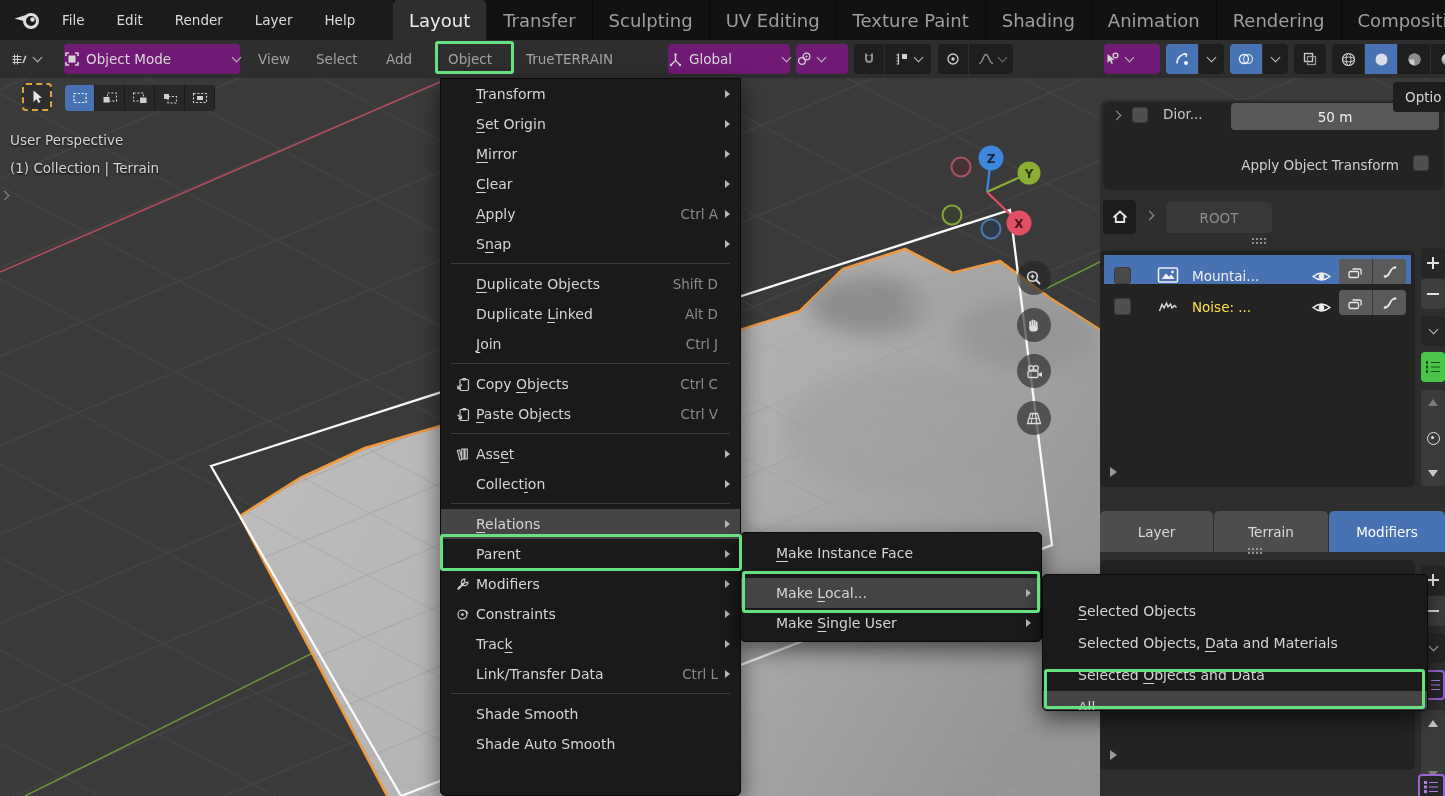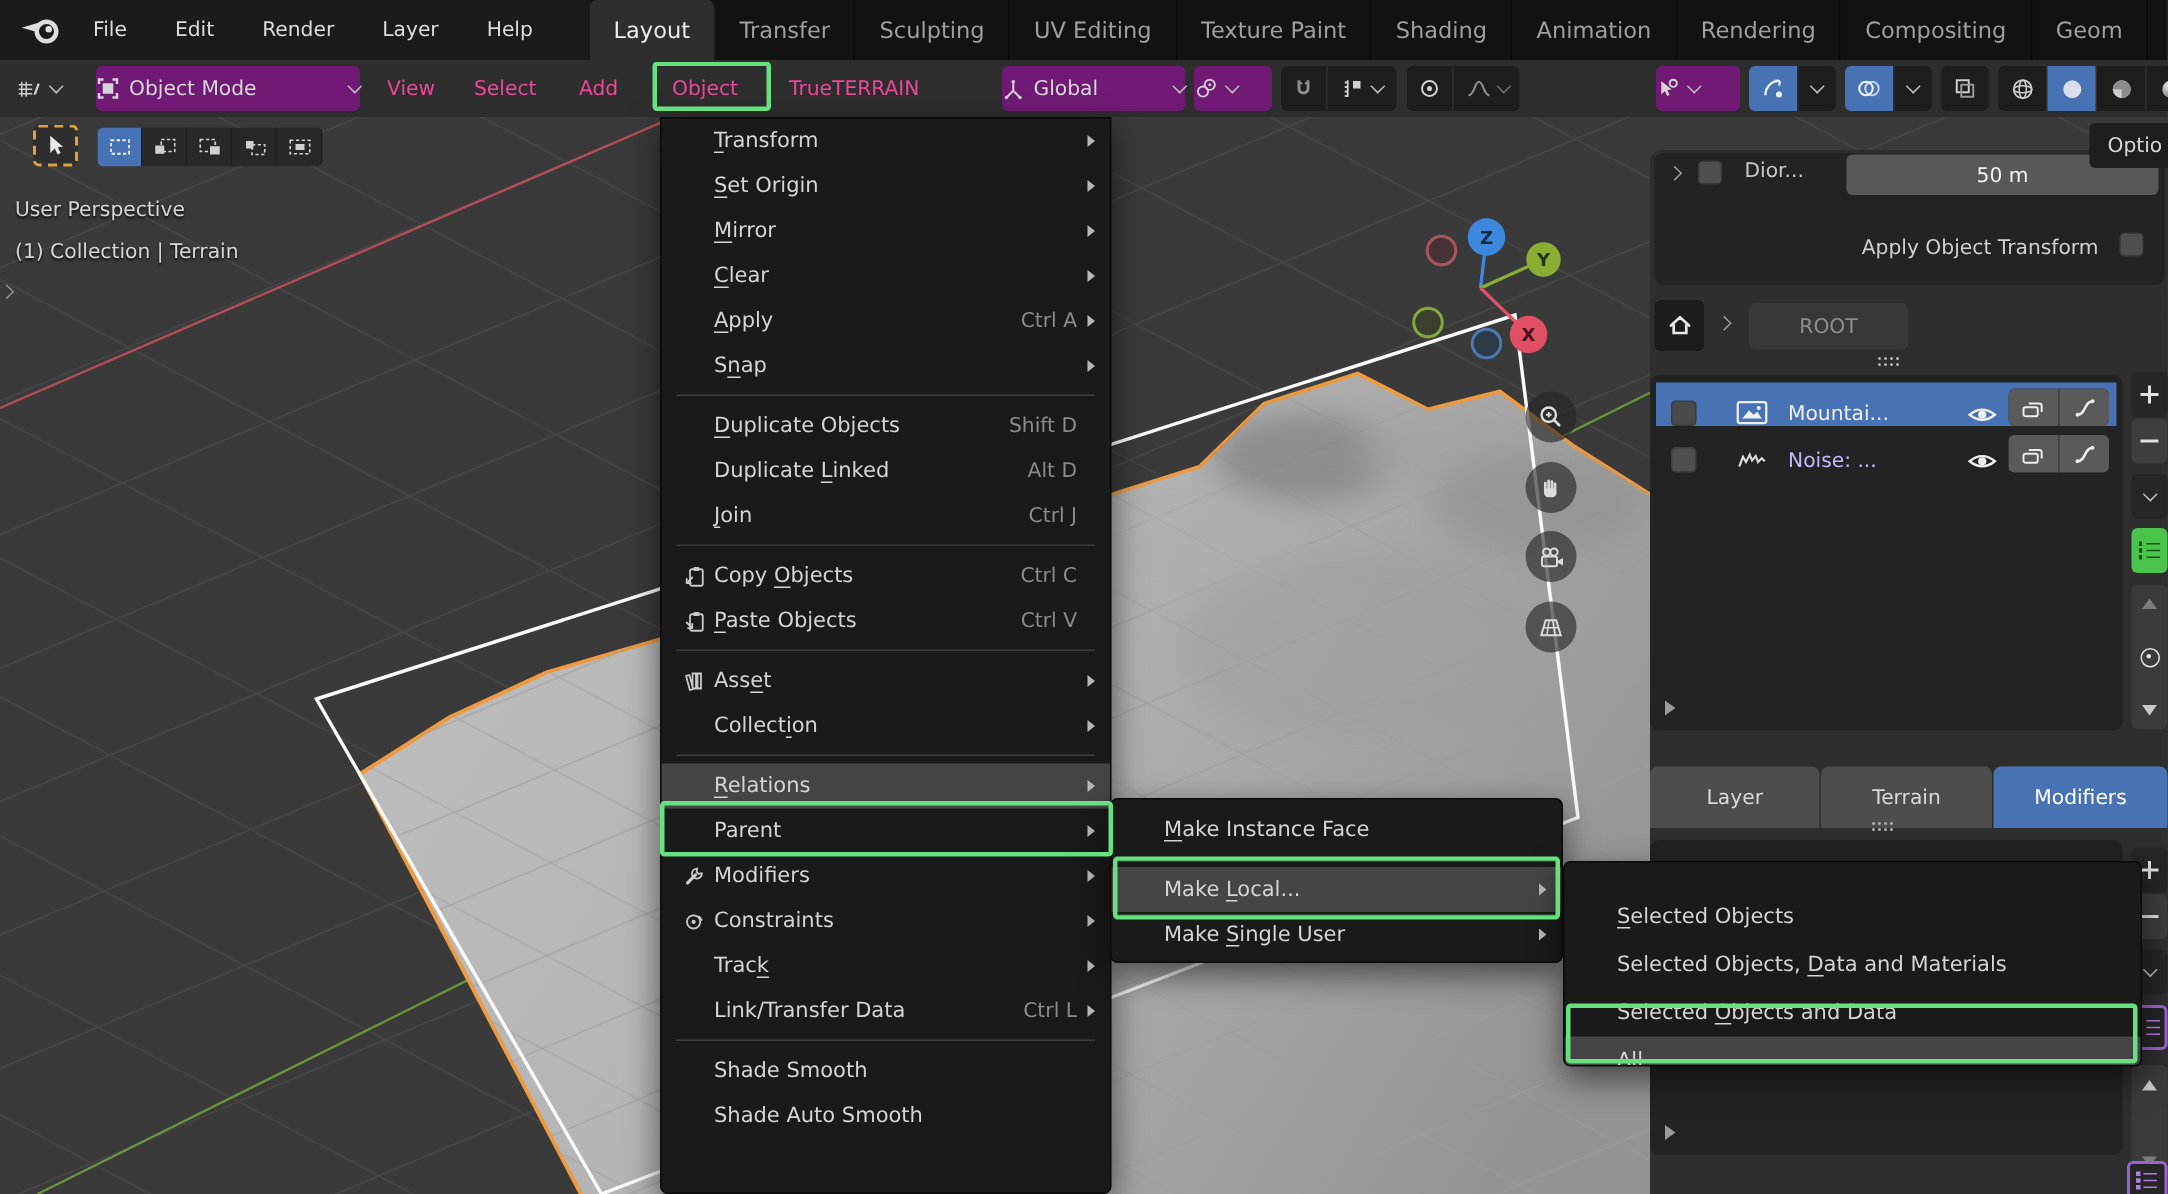--- a/index.html
+++ b/index.html
@@ -5,28 +5,28 @@
 *{box-sizing:border-box;margin:0;padding:0}
 html,body{width:1445px;height:796px;overflow:hidden;background:#3a3a3a;
   font-family:"DejaVu Sans","Liberation Sans",sans-serif;color:#d8d8d8;font-size:13.5px}
 .abs{position:absolute}
 #stage{position:relative;width:1445px;height:796px;overflow:hidden}
 
 
 #topbar{position:absolute;left:0;top:0;width:1445px;height:40px;background:#1b1b1b;display:flex;align-items:center;z-index:50}
 .tmi{padding:0 16px;font-size:13.5px;color:#dcdcdc;height:40px;display:flex;align-items:center}
 #wtabs{position:absolute;left:393px;top:0;right:0;height:40px;background:#121212;display:flex;align-items:stretch;overflow:hidden}
-.wtab{display:flex;align-items:center;padding:16px 16px;font-size:15px;color:#9f9f9f;border-right:1px solid rgba(0,0,0,.45);white-space:nowrap}
+.wtab{display:flex;align-items:center;padding:16px 16px;font-size:18px;color:#9f9f9f;border-right:1px solid rgba(0,0,0,.45);white-space:nowrap}
 .wtab.active{background:#2e2e2e;color:#ececec;border-radius:5px 5px 0 0}
 
 
 #header2{position:absolute;left:0;top:40px;width:1445px;height:38px;background:#2e2e2e;z-index:50}
 .hgrp{position:absolute;top:4px;height:30px;display:flex;align-items:center;background:#701a75;border-radius:4px;padding:0 0;gap:6px}
 .hseg{height:30px;display:flex;align-items:center;justify-content:center;background:#1e1e1e}
-.hmenu{position:absolute;top:4px;height:30px;display:flex;align-items:center;padding:0 14px;font-size:13.5px;color:#ec4899}
+.hmenu{position:absolute;top:4px;height:30px;display:flex;align-items:center;padding:0 14px;font-size:13.5px;color:#a3a3a3}
 .cdown{display:inline-block;width:7px;height:7px;border-right:1.6px solid #bdbdbd;border-bottom:1.6px solid #bdbdbd;transform:rotate(45deg);margin-top:-4px}
 .cright{display:inline-block;width:7px;height:7px;border-right:1.6px solid #9a9a9a;border-bottom:1.6px solid #9a9a9a;transform:rotate(-45deg)}
 
 
 .toolbtn{position:absolute;display:flex;align-items:center;justify-content:center}
 #activetool{left:22px;top:83px;width:30px;height:28px;border:2px dashed #e0a13c;border-radius:4px;background:rgba(25,25,25,.35)}
 #boxgrp{left:65px;top:85px;height:26px;display:flex;position:absolute;border-radius:4px;overflow:hidden}
 .bgbtn{width:30px;height:26px;display:flex;align-items:center;justify-content:center;background:#282828;border-right:1px solid #1c1c1c}
 .bgbtn.active{background:#4772b3}
 #optionsbtn{position:absolute;left:1393px;top:82px;width:60px;height:30px;background:#1e1e1e;border-radius:4px 0 0 4px;display:flex;align-items:center;padding-left:12px;color:#d8d8d8;z-index:55;overflow:hidden}
@@ -246,21 +246,21 @@
               </svg>
             </span>
       </span>
     </div>
     <div class="lrow" style="top:36px">
       <div class="check" style="width:17px;height:17px"></div>
       <span style="width:26px"></span>
       <svg width="22" height="16" viewBox="0 0 22 16">
             <path d="M2.5 12 L5 5.5 L7 9 L9.5 4 L11 8 L13.5 5 L15 9 L17.5 6.5 L19.5 8.5" stroke="#dddddd" fill="none" stroke-width="1.4"></path>
           </svg>
-      <span class="lbl" style="color:#c4b5fd">Noise: ...</span>
+      <span class="lbl" style="color:#fde047">Noise: ...</span>
       <svg width="21" height="15" viewBox="0 0 20 14">
             <path d="M2 7 Q10 .5 18 7 Q10 13.5 2 7 Z" fill="none" stroke="#f0f0f0" stroke-width="1.5"></path>
             <circle cx="10" cy="7" r="2.6" fill="#f0f0f0"></circle>
           </svg>
       <span class="pair">
         <span class="pbtn">
               <svg width="17" height="16" viewBox="0 0 17 16">
                 <rect x="2" y="7.5" width="9.5" height="6" rx="1.4" stroke="#ececec" fill="none" stroke-width="1.3"></rect>
                 <path d="M5.5 5 h7 a1.6 1.6 0 0 1 1.6 1.6 v4" stroke="#ececec" fill="none" stroke-width="1.3"></path>
               </svg>

